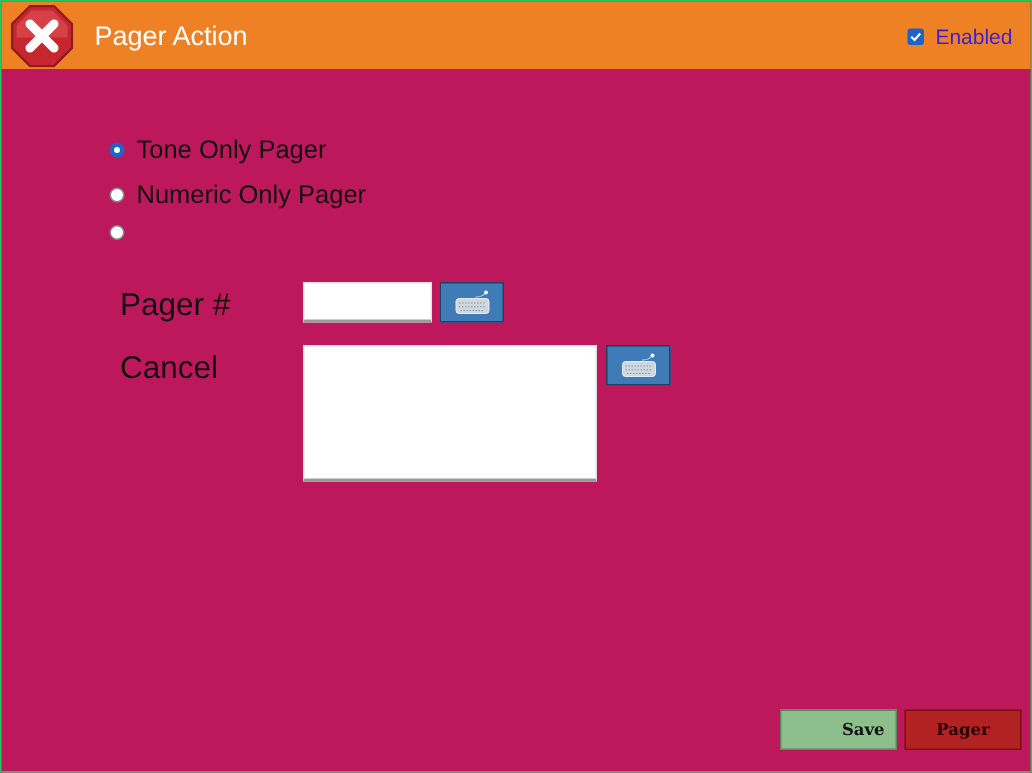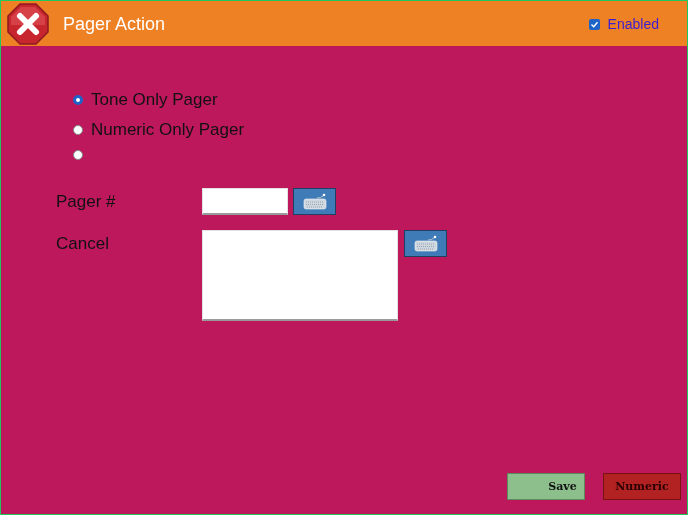--- a/index.html
+++ b/index.html
@@ -1,30 +1,30 @@
 <!DOCTYPE html>
 <html><head>
 <meta charset="utf-8">
 <style>
   html, body { margin:0; padding:0; }
   body { width:688px; height:515px; background:#fff; font-family:"Liberation Sans", sans-serif; position:relative; overflow:hidden; }
   .frame { position:absolute; left:0; top:0; width:686px; height:513px; border:1px solid #22c55e; background:#be185d; }
   .header { position:absolute; left:0; top:0; width:686px; height:45px; background:#ef8125; }
   .close-btn { position:absolute; left:6px; top:2px; width:42px; height:42px; cursor:pointer; }
   .title { position:absolute; left:62px; top:13px; font-size:18px; color:#fff; }
-  .enabled { position:absolute; right:28px; top:15px; display:flex; align-items:center; gap:8px; color:#3b1fd6; font-size:14px; }
+  .enabled { position:absolute; right:12px; top:15px; display:flex; align-items:center; gap:8px; color:#3b1fd6; font-size:14px; }
   .cb { width:11px; height:11px; background:#1e64c8; border-radius:2px; display:flex; align-items:center; justify-content:center; }
   .radio-row { position:absolute; left:72px; display:flex; align-items:center; gap:8px; font-size:17px; color:#111; }
   .radio { width:10px; height:10px; border-radius:50%; border:1px solid #888; box-sizing:border-box; background:#fff; }
   .radio.on { border:3px solid #1e64c8; }
-  .label { position:absolute; left:55px; font-size:17px; color:#111; }
+  .label { position:absolute; left:79px; font-size:21px; color:#111; }
   .input { position:absolute; background:#fff; border:1px solid #e2e2e2; border-bottom:2px solid #9a9a9a; box-sizing:border-box; }
   .kbd { position:absolute; width:43px; height:27px; background:#3f7cb7; border:1px solid #1f3f63; box-sizing:border-box; display:flex; align-items:center; justify-content:center; cursor:pointer; }
   .btn { position:absolute; top:472px; width:78px; height:27px; box-sizing:border-box; font-family:"DejaVu Serif", serif; font-weight:bold; font-size:11px; display:flex; align-items:center; justify-content:center; cursor:pointer; color:#111; }
-  .save { left:506px; background:#8cbf8c; border:1px solid #5b8a5b;padding-left:33px; }
+  .save { left:519px; background:#8cbf8c; border:1px solid #5b8a5b;padding-left:33px; }
   .cancel { left:602px; background:#b22222; border:1px solid #7a1111; color:#2a0000; }
 </style>
 </head>
 <body>
 
 <div class="frame">
   <div class="header">
     <div class="close-btn">
       <svg width="42" height="42" viewBox="0 0 42 42">
         <polygon points="13,1 29,1 41,13 41,29 29,41 13,41 1,29 1,13" fill="#c8262e" stroke="#8f1a1f" stroke-width="1.5"></polygon>
@@ -71,14 +71,14 @@
   <div class="kbd" style="left:403px; top:229px;">
     <svg width="28" height="18" viewBox="0 0 28 18">
       <circle cx="23" cy="2" r="1.3" fill="#fff"></circle>
       <path d="M22 3 Q20 5 16 5" stroke="#ddd" stroke-width="0.7" fill="none"></path>
       <rect x="3" y="6" width="22" height="10" rx="2" fill="#cfd7df" stroke="#eef2f6" stroke-width="0.6"></rect>
       <path d="M5 9 H23 M5 11.5 H23 M6 14 H22" stroke="#8796a6" stroke-width="0.8" stroke-dasharray="1 1"></path>
     </svg>
   </div>
 
   <div class="btn save">Save</div>
-  <div class="btn cancel">Numeric</div>
+  <div class="btn cancel">Pager</div>
 </div>
 
 </body></html>

